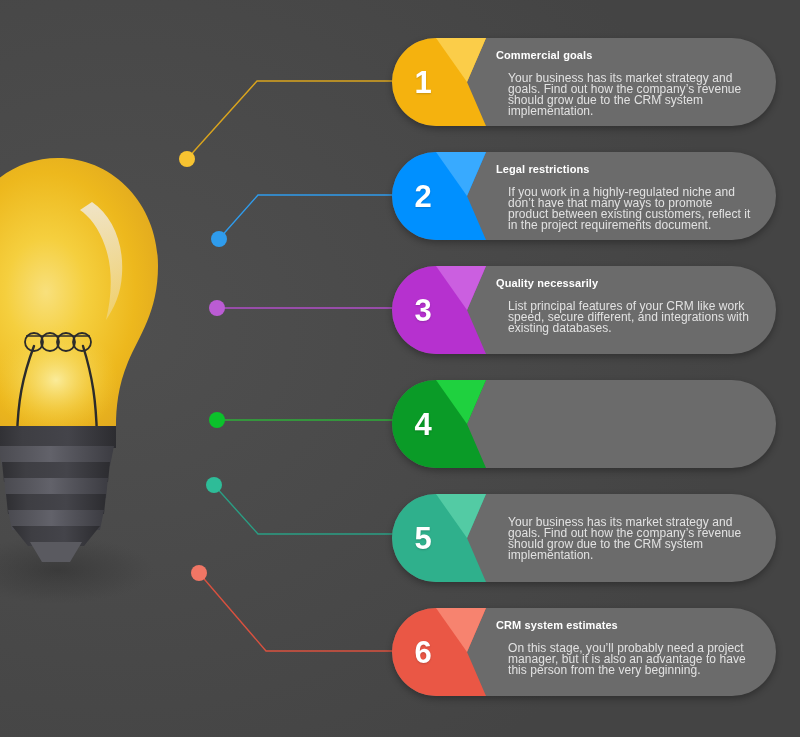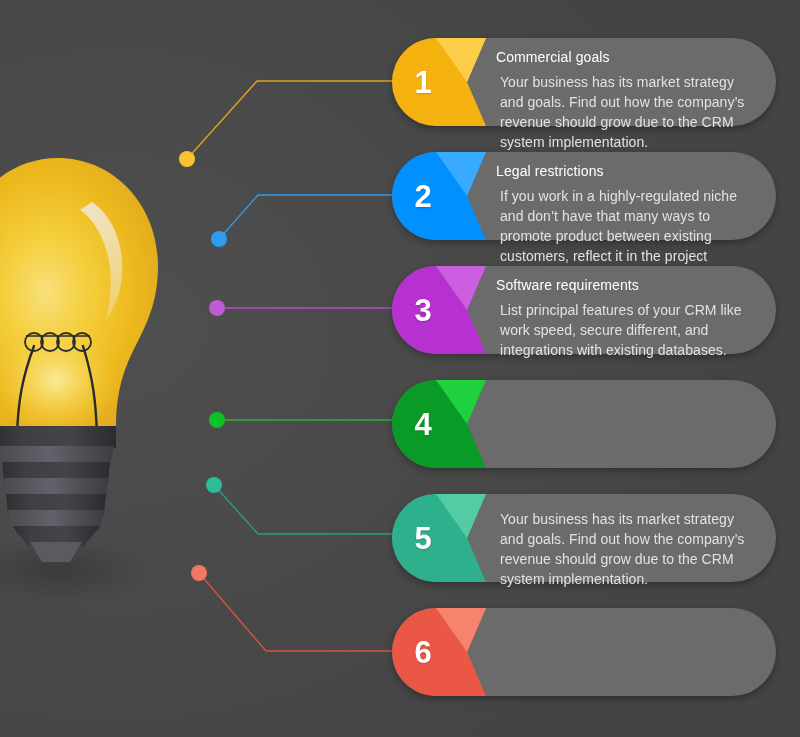--- a/index.html
+++ b/index.html
@@ -81,31 +81,31 @@
     text-shadow: 0 1px 2px rgba(0,0,0,0.18);
   }
   .card-text {
     position: absolute;
     left: 104px;
     top: 11px;
     width: 268px;
   }
   .card-title {
     color: #ffffff;
-    font-size: 14px;
-    font-weight: normal;
+    font-size: 11px;
+    font-weight: bold;
     letter-spacing: 0.1px;
     margin: 0 0 7px 0;
     white-space: nowrap;
   }
   .card-desc {
     color: #e2e2e2;
-    font-size: 14px;
-    line-height: 20px;
-    margin: 4px;
+    font-size: 12px;
+    line-height: 11px;
+    margin: 12px;
     letter-spacing: 0.05px;
   }
 </style>
 </head>
 <body>
 
 <div id="stage" style="background-color: rgb(74, 74, 74);">
 
   <div id="bulb-layer">
     <svg width="210" height="470" viewBox="0 0 210 470">
@@ -247,21 +247,21 @@
   </div>
 
   <div class="card" style="top:266px">
     <div class="card-body"></div>
     <svg class="card-shape" viewBox="0 0 100 88">
       <path d="M 44 0 L 94 0 L 75 44 L 94 88 L 44 88 A 44 44 0 0 1 44 0 Z" fill="#b631cf"></path>
       <path d="M 44 0 L 94 0 L 75 44 Z" fill="#cb5fe0"></path>
     </svg>
     <div class="card-num">3</div>
     <div class="card-text">
-      <p class="card-title">Software requirements</p>
+      <p class="card-title">Quality necessarily</p>
       <p class="card-desc">List principal features of your CRM like work speed, secure different, and integrations with existing databases.</p>
     </div>
   </div>
 
   <div class="card" style="top:380px">
     <div class="card-body"></div>
     <svg class="card-shape" viewBox="0 0 100 88">
       <path d="M 44 0 L 94 0 L 75 44 L 94 88 L 44 88 A 44 44 0 0 1 44 0 Z" fill="#0a9b27"></path>
       <path d="M 44 0 L 94 0 L 75 44 Z" fill="#1fd13f"></path>
     </svg>
@@ -280,15 +280,19 @@
     </div>
   </div>
 
   <div class="card" style="top:608px">
     <div class="card-body"></div>
     <svg class="card-shape" viewBox="0 0 100 88">
       <path d="M 44 0 L 94 0 L 75 44 L 94 88 L 44 88 A 44 44 0 0 1 44 0 Z" fill="#ea5745"></path>
       <path d="M 44 0 L 94 0 L 75 44 Z" fill="#f7836f"></path>
     </svg>
     <div class="card-num">6</div>
+    <div class="card-text">
+      <p class="card-title">CRM system estimates</p>
+      <p class="card-desc">On this stage, you’ll probably need a project manager, but it is also an advantage to have this person from the very beginning.</p>
+    </div>
   </div>
 
 </div>
 
 </body></html>

